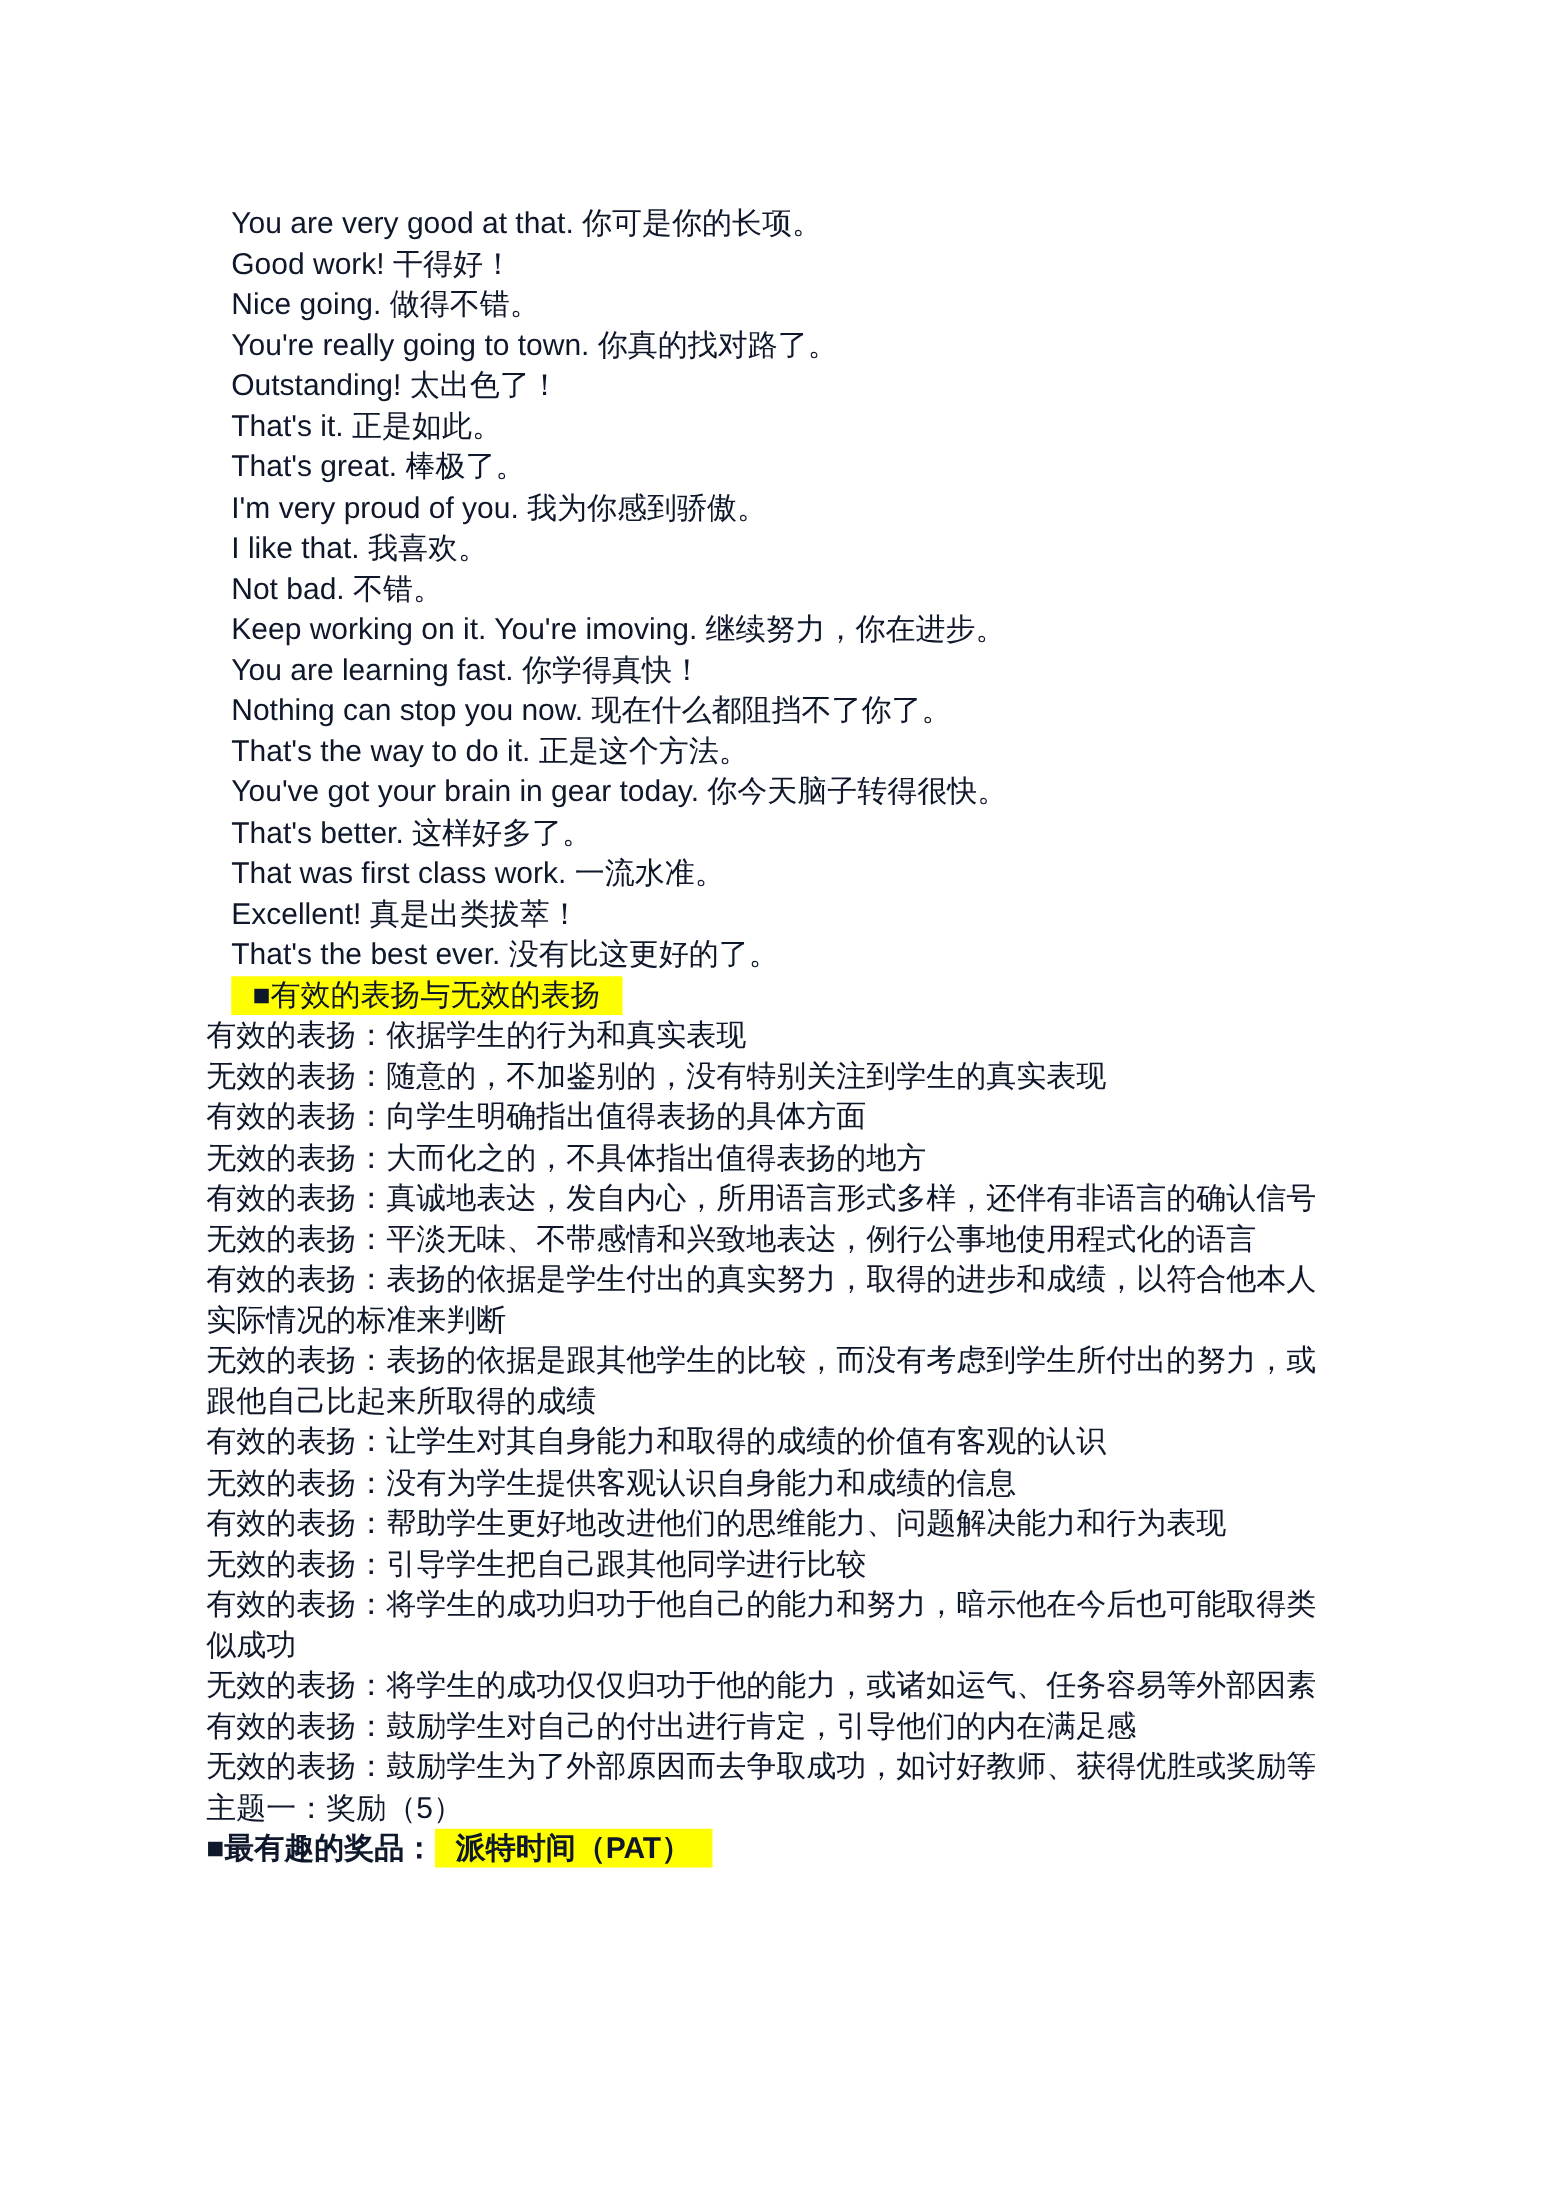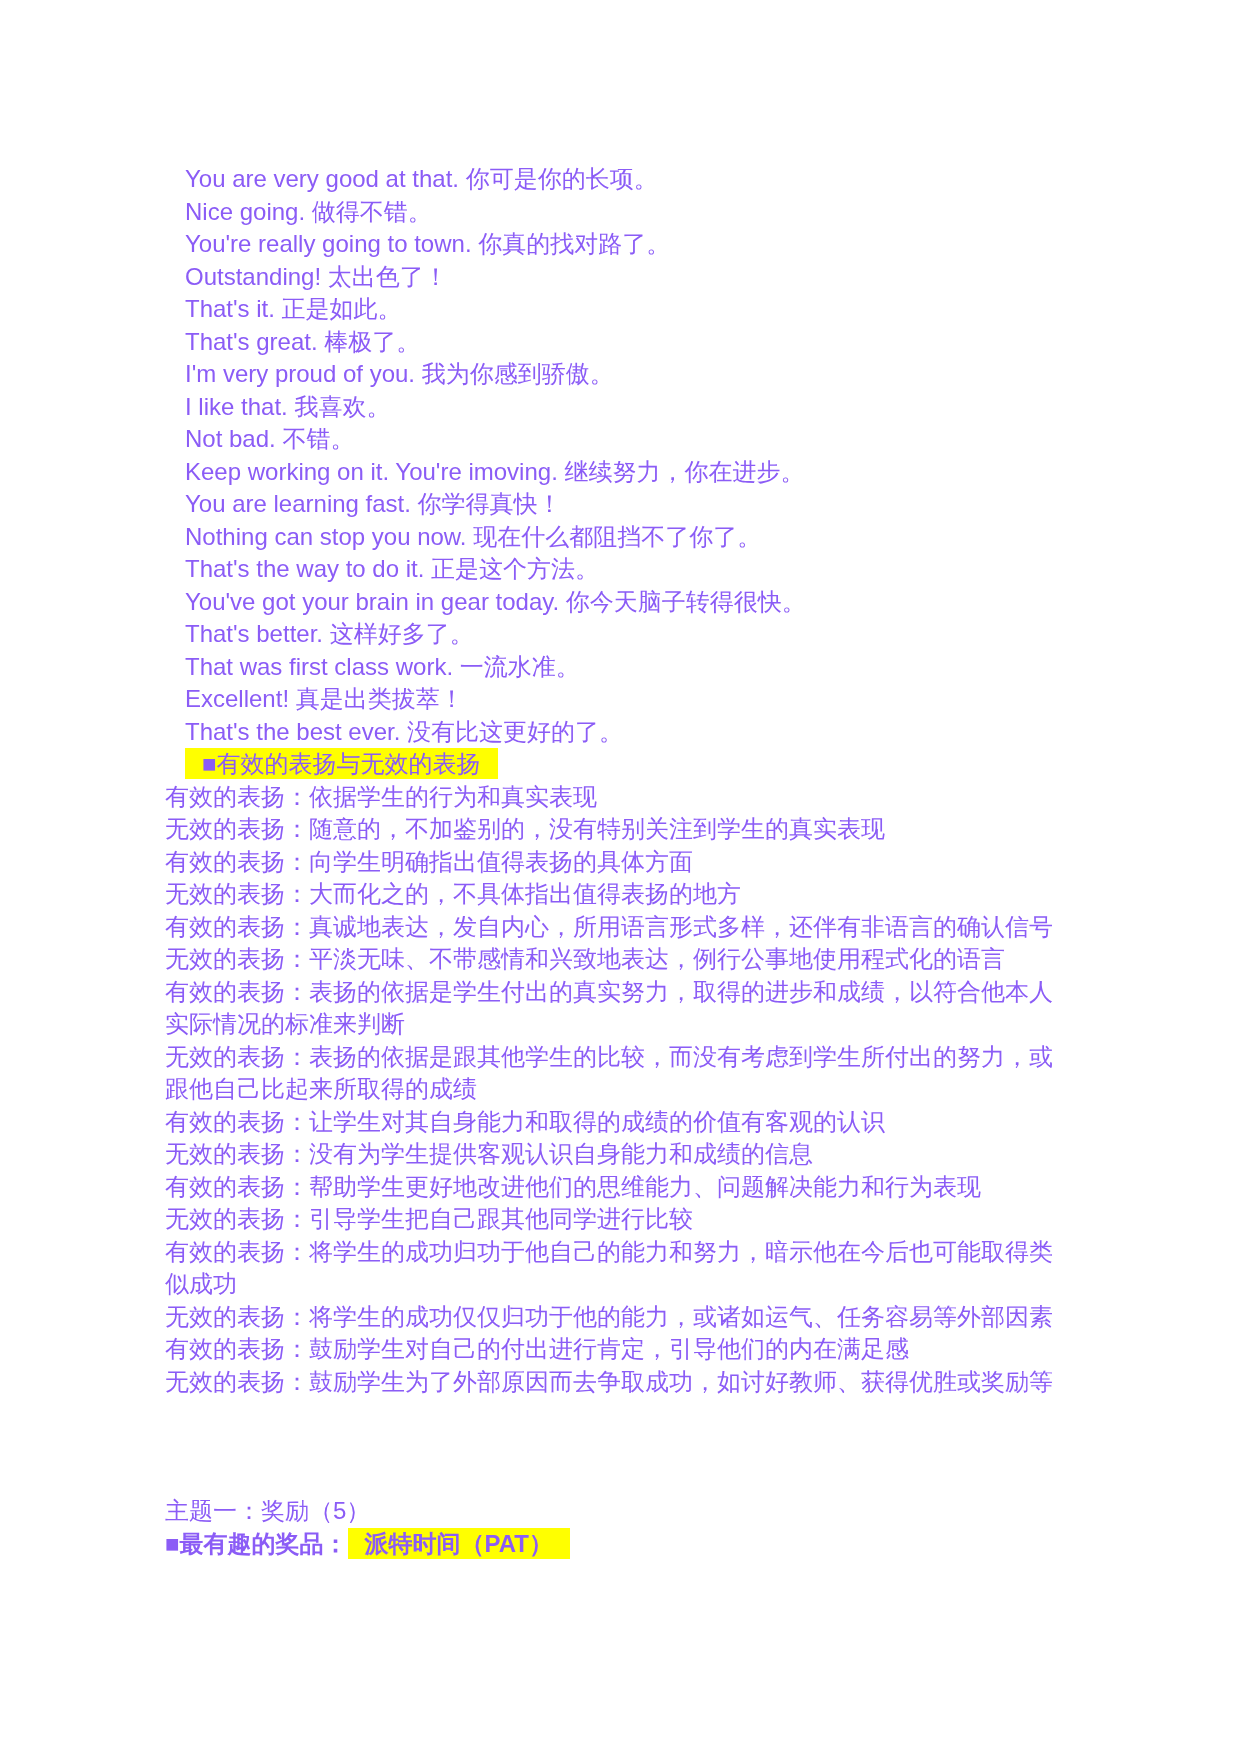--- a/index.html
+++ b/index.html
@@ -7,21 +7,21 @@
     padding: 0;
     background: #ffffff;
   }
   .page {
     position: relative;
     width: 1240px;
     height: 1754px;
     background: #ffffff;
     overflow: hidden;
     font-family: "Liberation Sans", "DejaVu Sans", sans-serif;
-    color: #8b5cf6;
+    color: #0f172a;
   }
   .content {
     position: absolute;
     left: 165px;
     top: 163px;
     width: 905px;
     font-size: 24px;
     line-height: 32.5px;
     letter-spacing: 0;
   }
@@ -34,37 +34,37 @@
     white-space: nowrap;
   }
   .hl {
     background: #ffff00;
     padding: 2px 17px;
   }
   .praise-item {
     white-space: pre-line;
   }
   .footer {
-    margin-top: 97px;
   }
   .topic-line {
     white-space: nowrap;
   }
   .reward-line {
     white-space: nowrap;
     font-weight: bold;
   }
 </style>
 </head>
 <body>
 
 <div class="page">
   <div class="content">
 
     <div class="phrase-line">You are very good at that. 你可是你的长项。</div>
+    <div class="phrase-line">Good work! 干得好！</div>
     <div class="phrase-line">Nice going. 做得不错。</div>
     <div class="phrase-line">You're really going to town. 你真的找对路了。</div>
     <div class="phrase-line">Outstanding! 太出色了！</div>
     <div class="phrase-line">That's it. 正是如此。</div>
     <div class="phrase-line">That's great. 棒极了。</div>
     <div class="phrase-line">I'm very proud of you. 我为你感到骄傲。</div>
     <div class="phrase-line">I like that. 我喜欢。</div>
     <div class="phrase-line">Not bad. 不错。</div>
     <div class="phrase-line">Keep working on it. You're imoving. 继续努力，你在进步。</div>
     <div class="phrase-line">You are learning fast. 你学得真快！</div>

